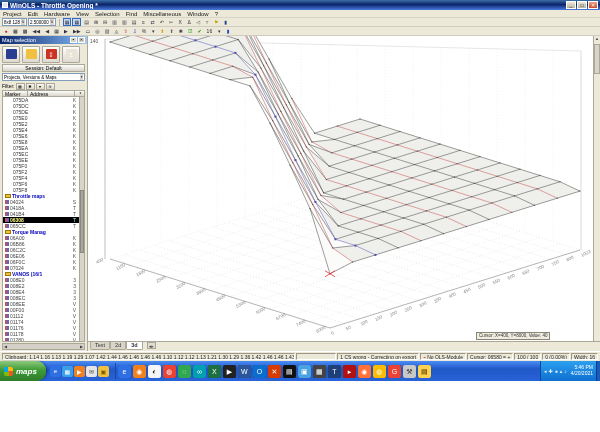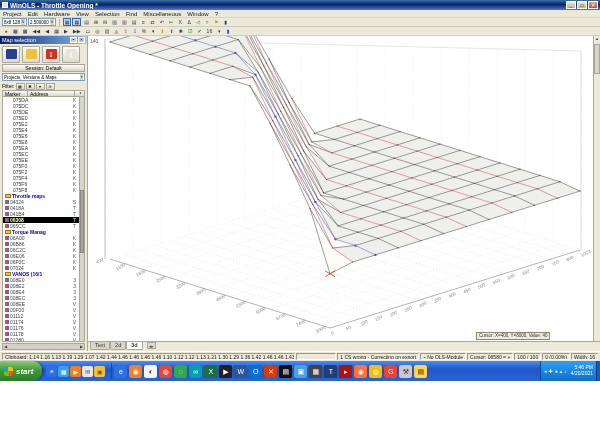--- a/index.html
+++ b/index.html
@@ -1004,21 +1004,21 @@
         </span>
     <span class="sseg">Cursor: 06580 = +</span>
     <span class="sseg">100 / 100</span>
     <span class="sseg">0 (0.00%)</span>
     <span class="sseg">Width: 16</span>
   </div>
 
   <div class="taskbar">
     <button class="startbtn">
       <span class="start-flag"></span>
-      <span>start</span>
+      <span>maps</span>
     </button>
     <div class="qlaunch">
 
         <span class="qicon" style="background: rgb(47, 111, 228); color: rgb(255, 255, 255);">e</span>
 
         <span class="qicon" style="background: rgb(58, 160, 232); color: rgb(255, 255, 255);">▦</span>
 
         <span class="qicon" style="background: rgb(240, 128, 32); color: rgb(255, 255, 255);">▶</span>
 
         <span class="qicon" style="background: rgb(230, 230, 230); color: rgb(51, 51, 51);">✉</span>

